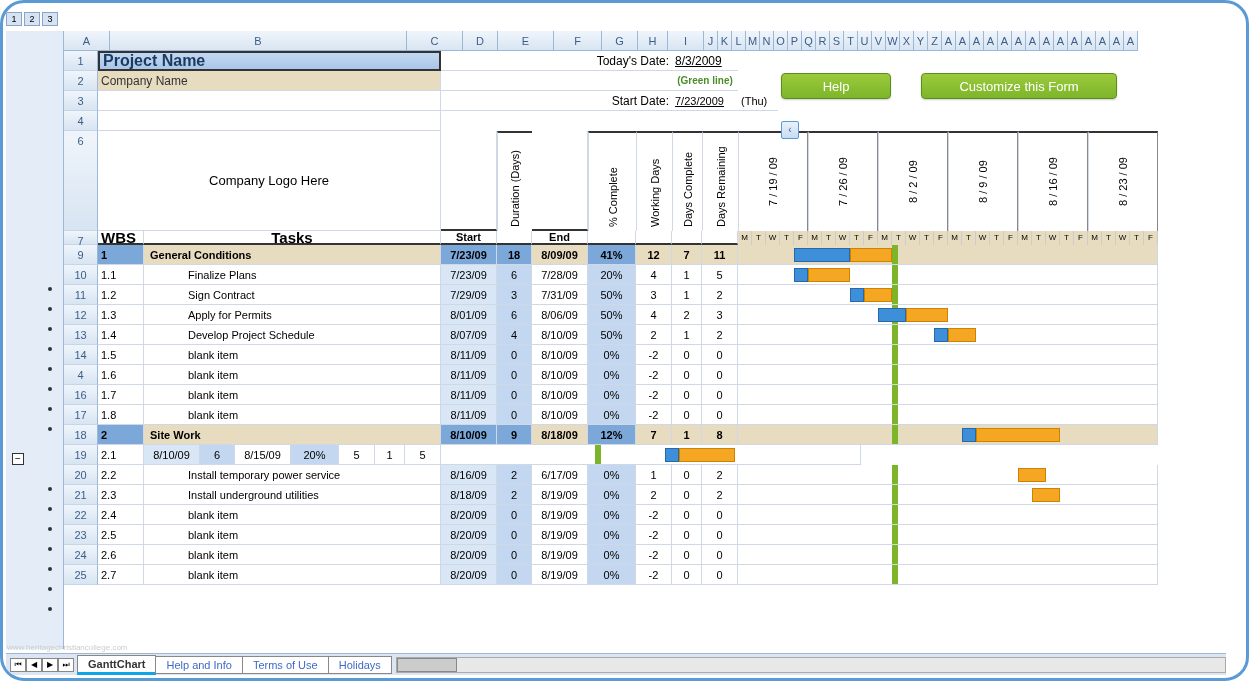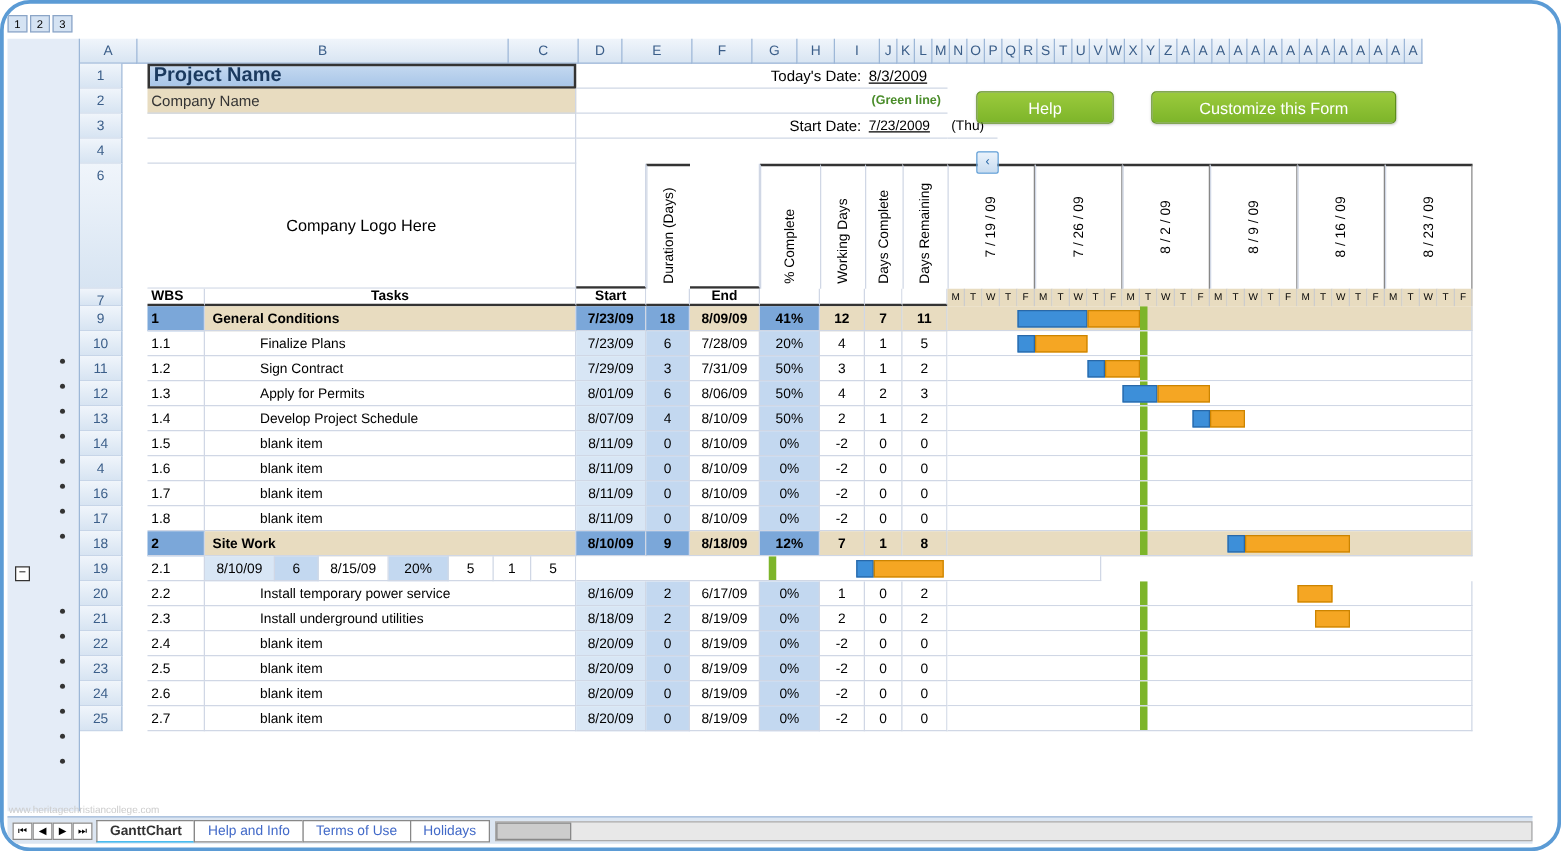--- a/index.html
+++ b/index.html
@@ -85,21 +85,21 @@
   color: #3b5e89;
   cursor: pointer;
 }
 .row-headers .rh.tall { height: 100px; }
 .row-headers .rh.h14 { height: 14px; }
 .grid {
   position: absolute;
   left: 95px; top: 48px;
   width: 1138px;
 }
-.row { display: flex; height: 20px; padding-left: 20px; }
+.row { display: flex; height: 20px; }
 .row.tall { height: 100px; }
 .row.h14 { height: 14px; }
 .cell {
   border-right: 1px solid #d0d7e5;
   border-bottom: 1px solid #d0d7e5;
   padding: 0 3px;
   overflow: hidden;
   white-space: nowrap;
   display: flex;
   align-items: center;
@@ -131,21 +131,21 @@
 .hdr-rot {
   writing-mode: vertical-rl;
   transform: rotate(180deg);
   font-size: 11px;
   display: flex;
   align-items: center;
   justify-content: flex-start;
   padding: 4px 0;
 }
 .hdr { font-size: 11px; font-weight: bold; text-align: center; justify-content: center; background: #fff; border-bottom: 2px solid #333 !important; }
-.hdr7 { font-size: 11px; font-weight: bold; background: #fff; border-bottom: 2px solid #333 !important; }
+.hdr7 { font-size: 15px; font-weight: bold; background: #fff; border-bottom: 2px solid #333 !important; }
 .data-row .cell { font-size: 11px; }
 .sum-row .cell { background: #e8dcc0; font-weight: bold; }
 .sum-row .blue { background: #7ba7d9; color: #000; }
 .c-wbs { flex: 0 0 46px; }
 .c-task { flex: 0 0 297px; padding-left: 6px; }
 .c-start { flex: 0 0 56px; justify-content: center; background: #d8e6f5; }
 .c-dur { flex: 0 0 35px; justify-content: center; background: #c3d8f0; }
 .c-end { flex: 0 0 56px; justify-content: center; }
 .c-pct { flex: 0 0 48px; justify-content: center; background: #c3d8f0; }
 .c-wd { flex: 0 0 36px; justify-content: center; }
@@ -173,21 +173,21 @@
   height: 22px;
   width: 1220px;
   background: #dce6f2;
   display: flex;
   align-items: center;
   border-top: 1px solid #9db7d7;
 }
 .tab-nav { display: flex; gap: 0; padding: 0 4px; }
 .tab-nav div { width: 16px; height: 14px; border: 1px solid #888; background: #fff; font-size: 8px; text-align: center; line-height: 12px; cursor: pointer; }
 .tab { padding: 2px 10px; font-size: 11px; cursor: pointer; border: 1px solid #888; background: #fff; margin-left: -1px; color: #4169c8; }
-.tab.active { background: #fff; font-weight: bold; color: #333; border-bottom: 1px solid #0ea5e9; }
+.tab.active { background: #fff; font-weight: bold; color: #333; border-bottom: 3px solid #0ea5e9; }
 .tab.last { color: #4169c8; }
 .scroll-h { flex: 1; height: 16px; background: #e8e8e8; margin-left: 4px; border: 1px solid #aaa; position: relative; }
 .scroll-thumb { position: absolute; left: 0; top: 0; height: 100%; width: 60px; background: #ccc; border: 1px solid #888; }
 .nav-left-btn {
   position: absolute;
   width: 18px; height: 18px;
   border: 1px solid #5b9bd5;
   background: linear-gradient(#eaf2fb,#c8dcf0);
   text-align: center;
   font-size: 10px;

